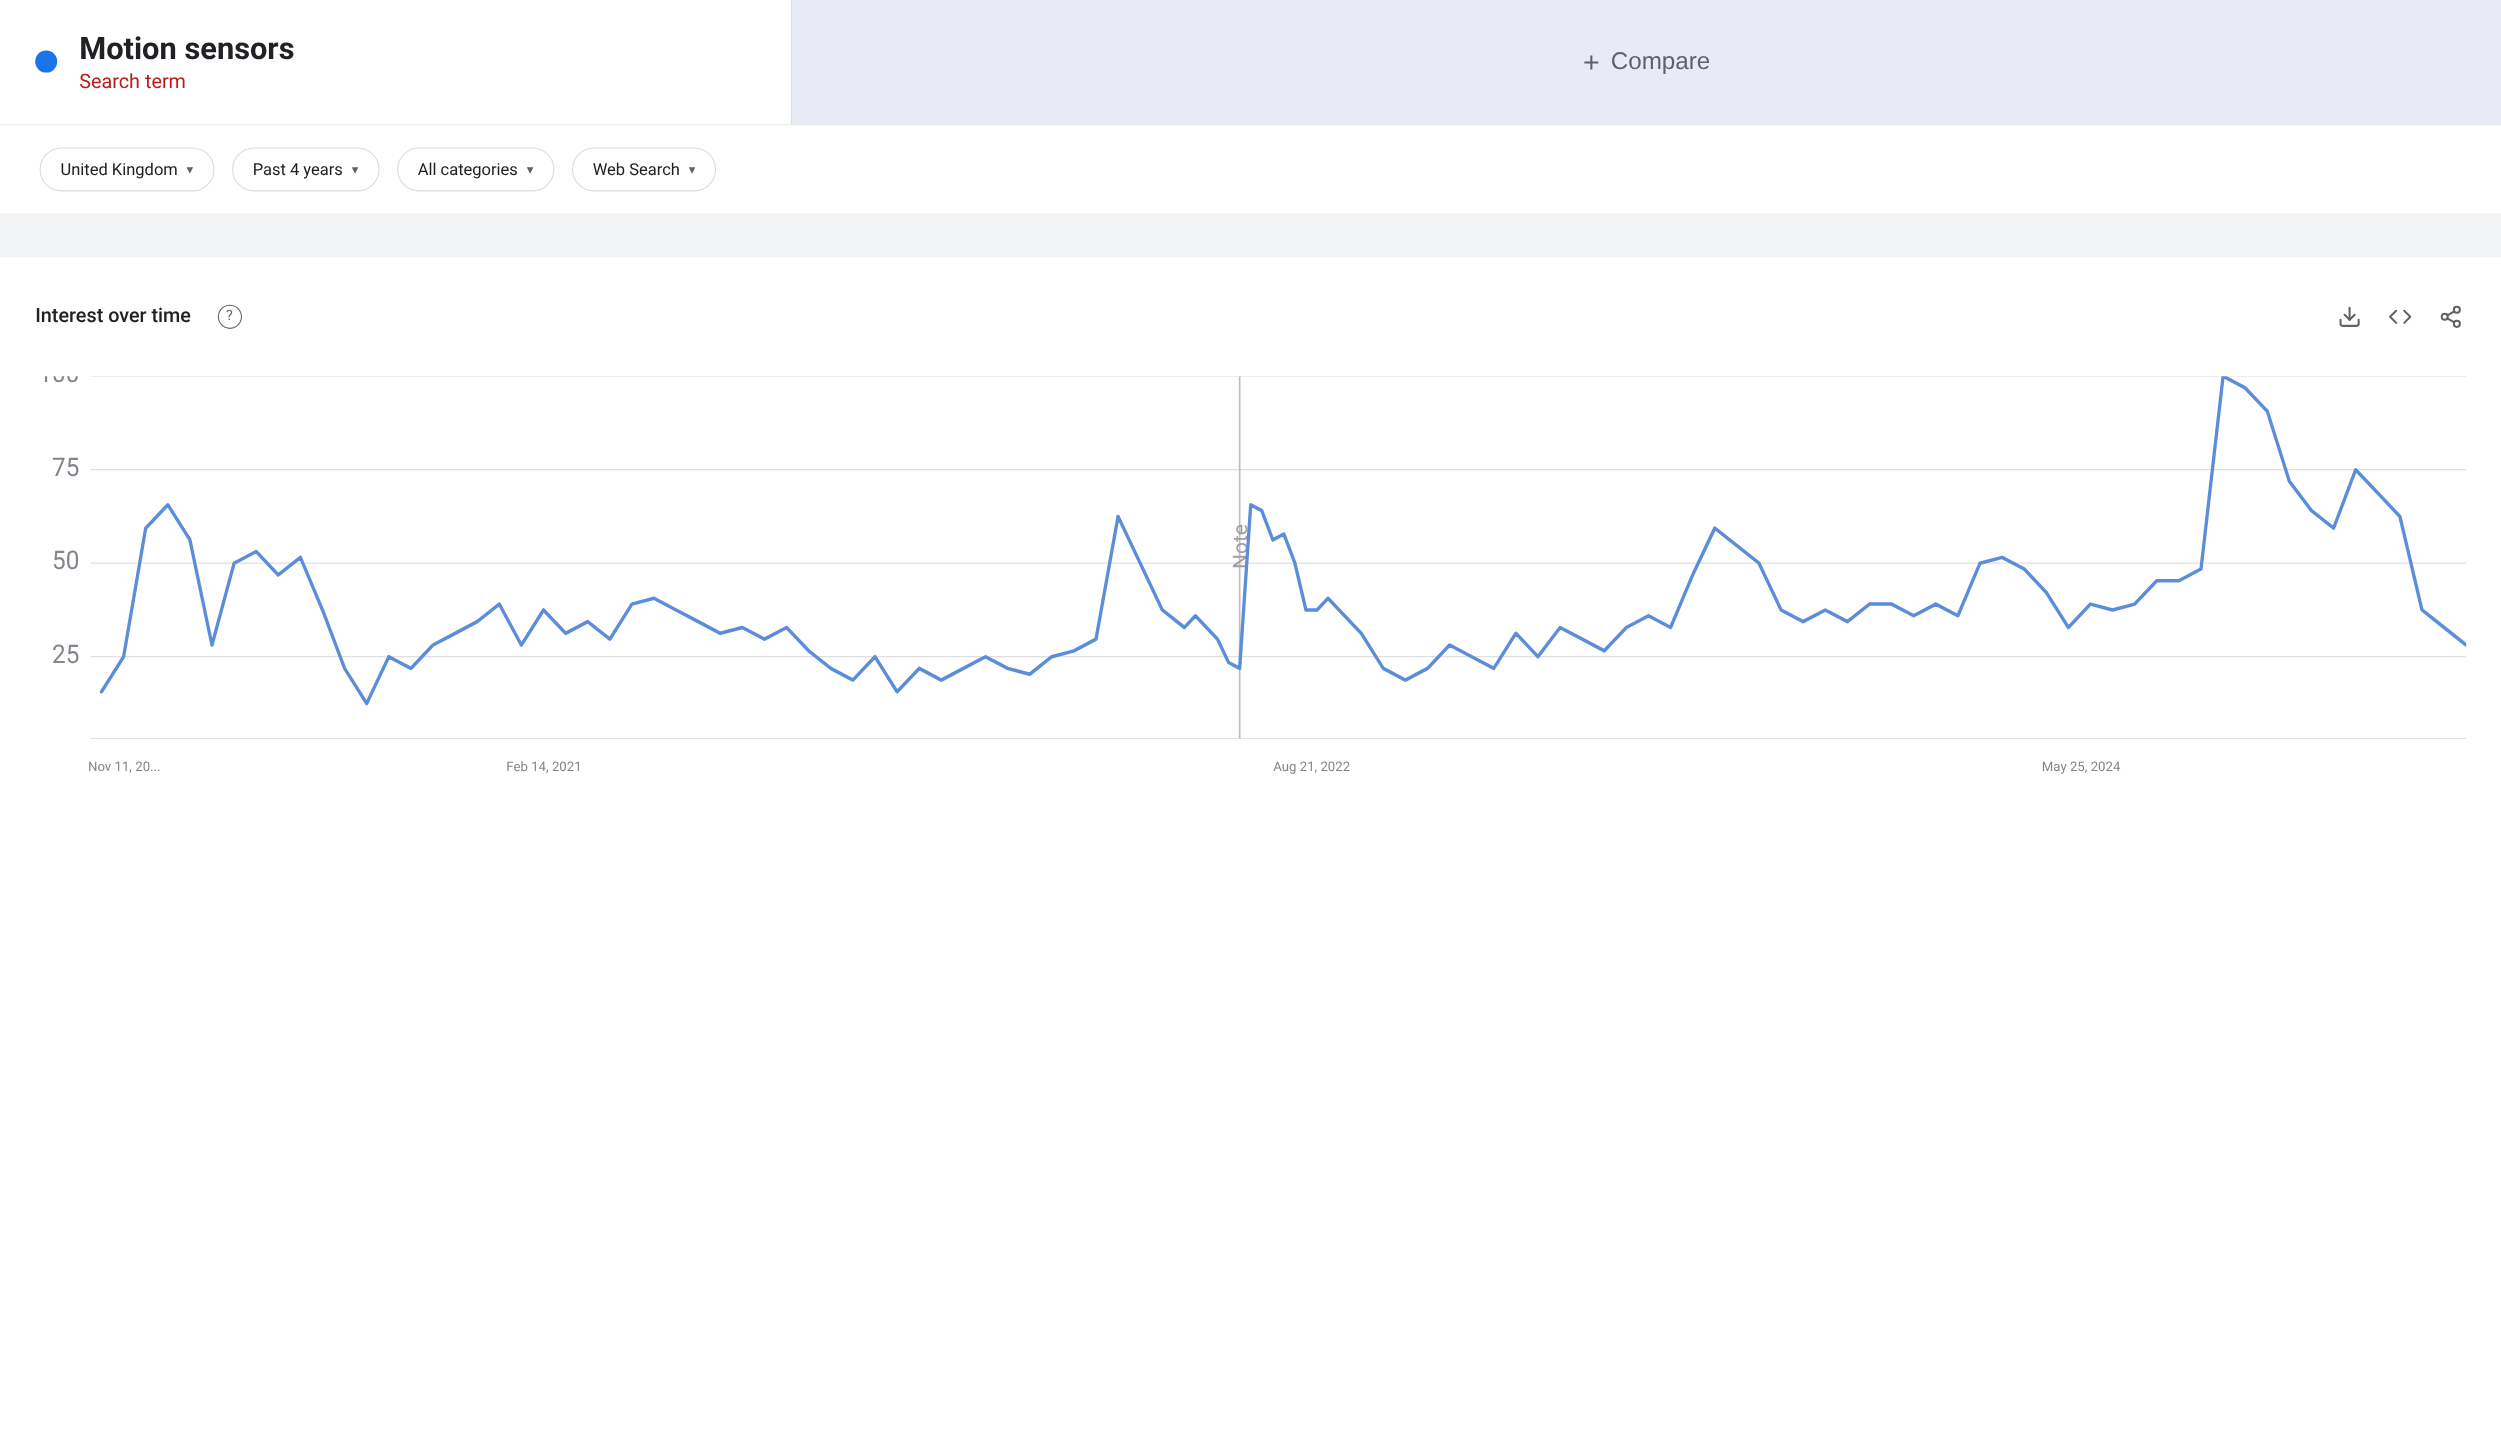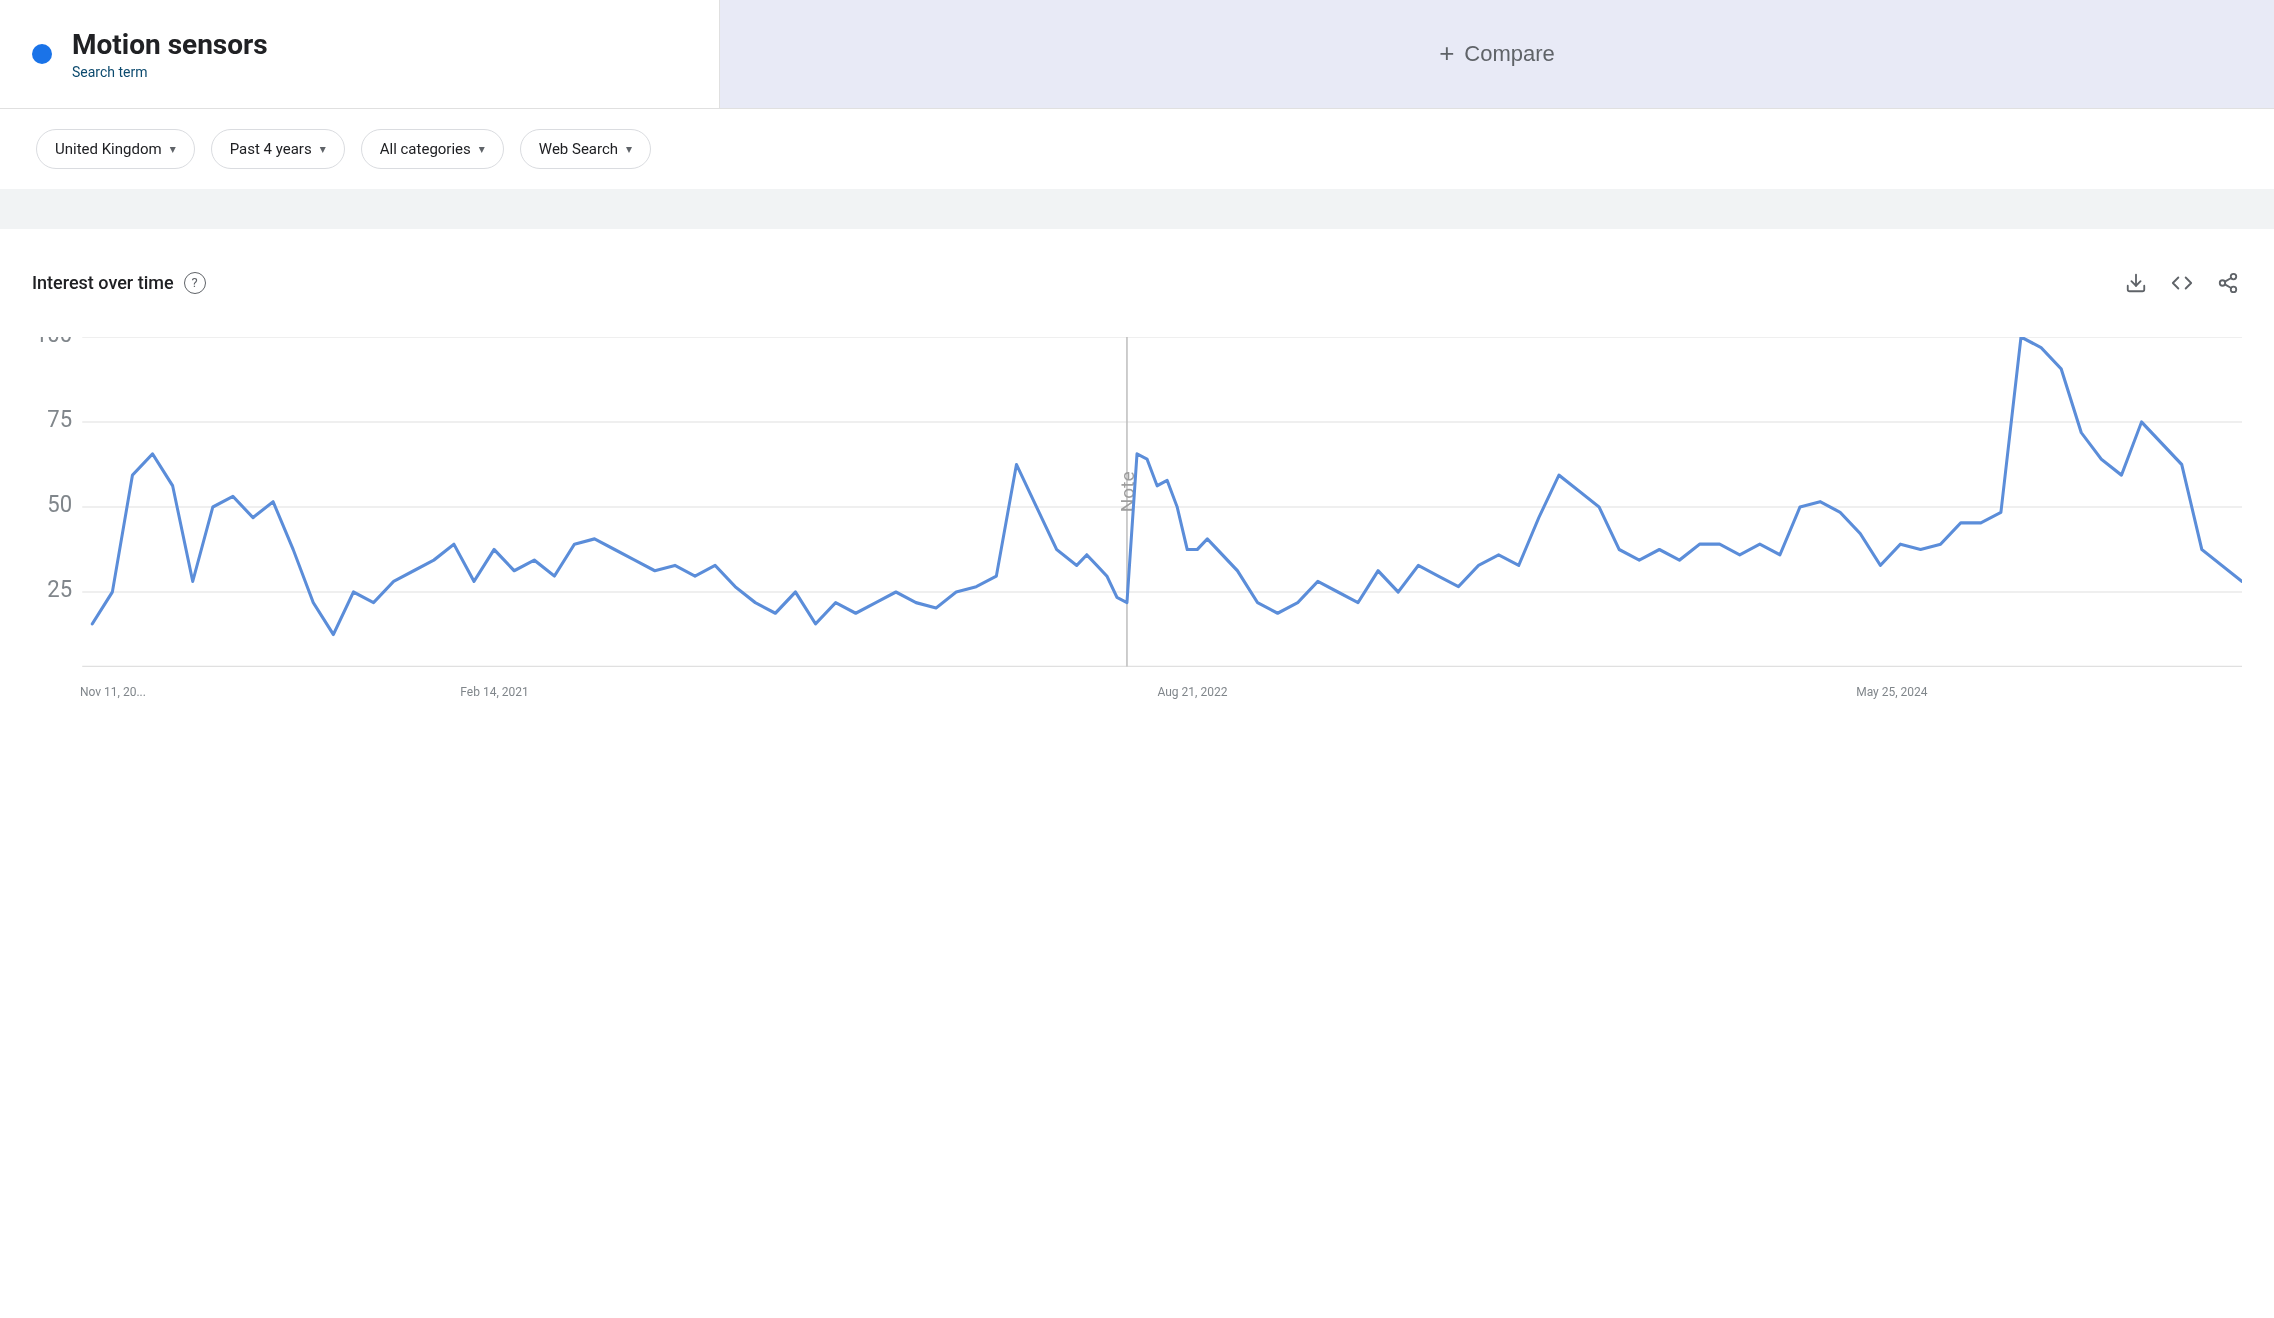--- a/index.html
+++ b/index.html
@@ -29,22 +29,22 @@
     }
 
     .term-text h2 {
       font-size: 28px;
       font-weight: 700;
       color: #202124;
       line-height: 1.2;
     }
 
     .term-text p {
-      font-size: 14px;
-      color: #0c4a6e;
+      font-size: 18px;
+      color: #b91c1c;
       margin-top: 2px;
     }
 
     .compare-panel {
       flex: 1;
       background: #e8eaf6;
       display: flex;
       align-items: center;
       justify-content: center;
       cursor: pointer;
@@ -106,21 +106,21 @@
     .chart-header {
       display: flex;
       align-items: center;
       justify-content: space-between;
       margin-bottom: 40px;
     }
 
     .chart-title-group {
       display: flex;
       align-items: center;
-      gap: 10px;
+      gap: 24px;
     }
 
     .chart-title {
       font-size: 18px;
       font-weight: 500;
       color: #202124;
     }
 
     .help-icon {
       width: 22px;

